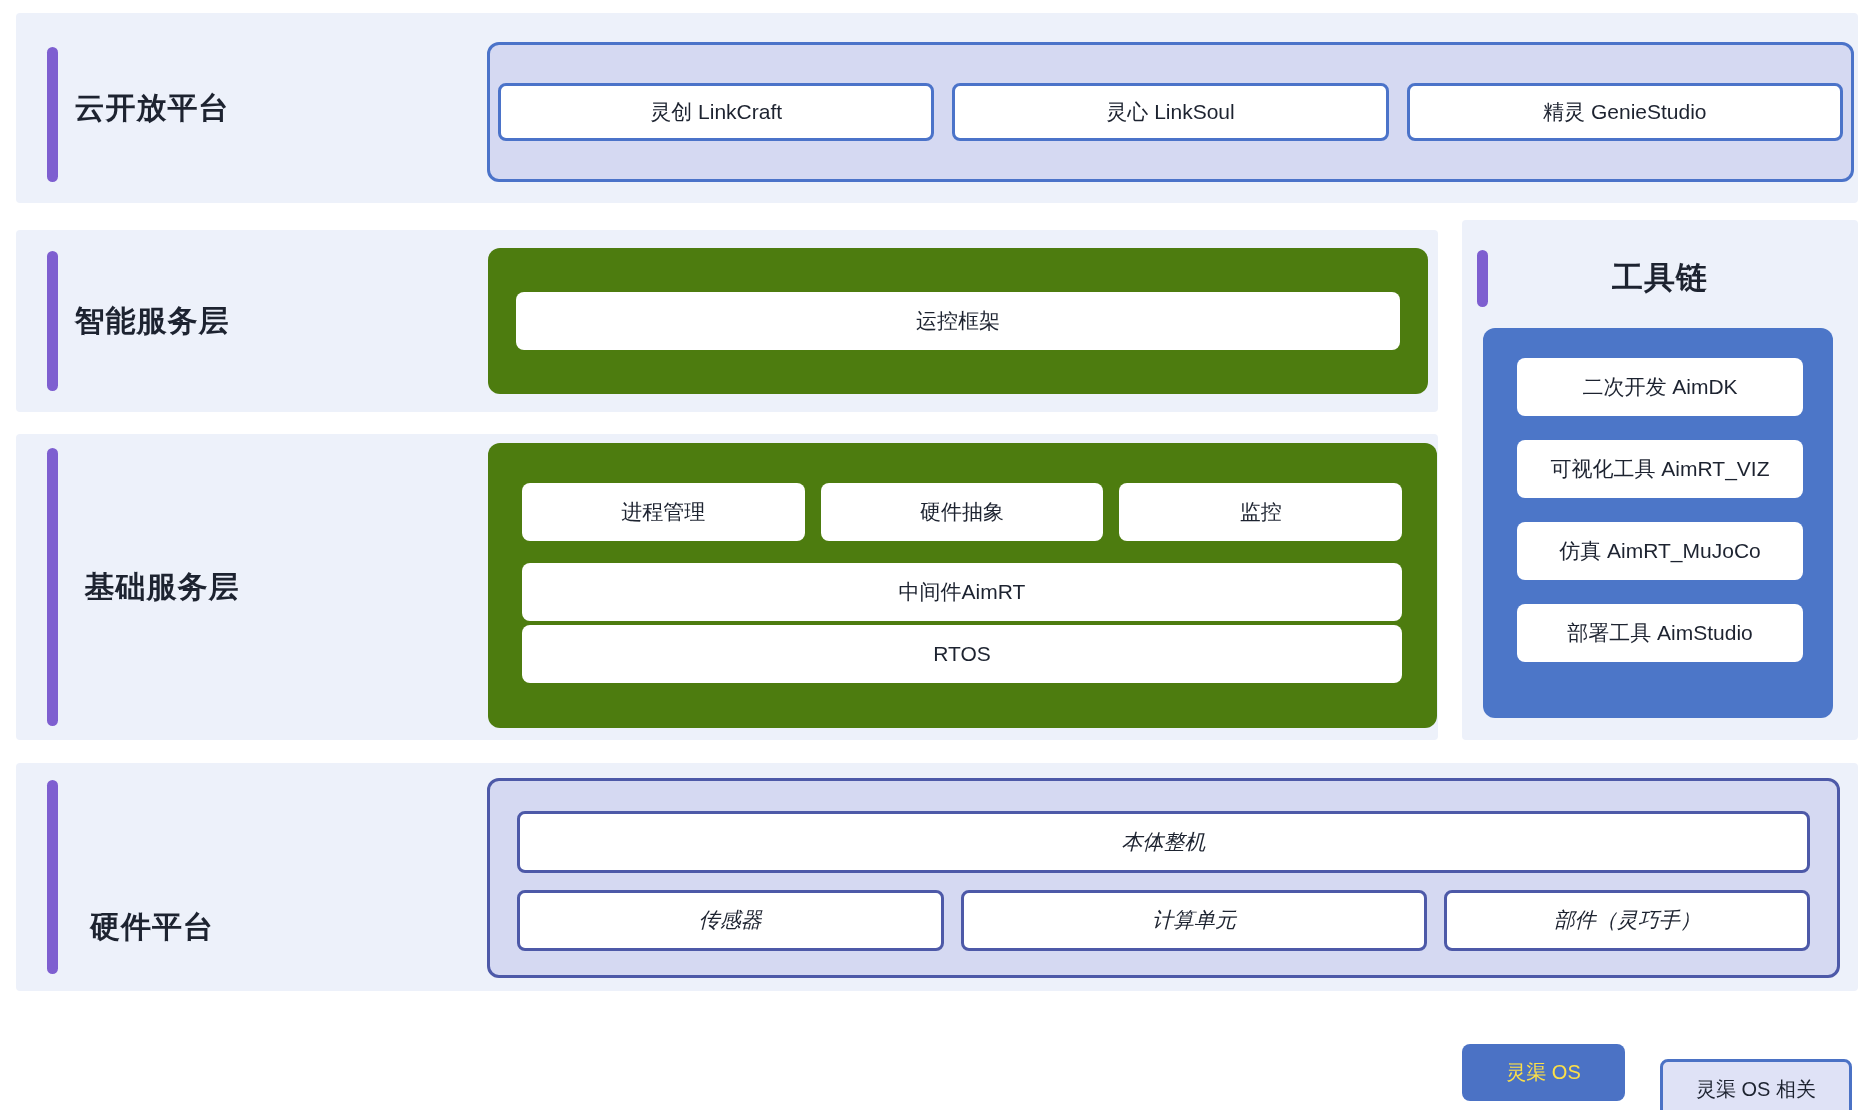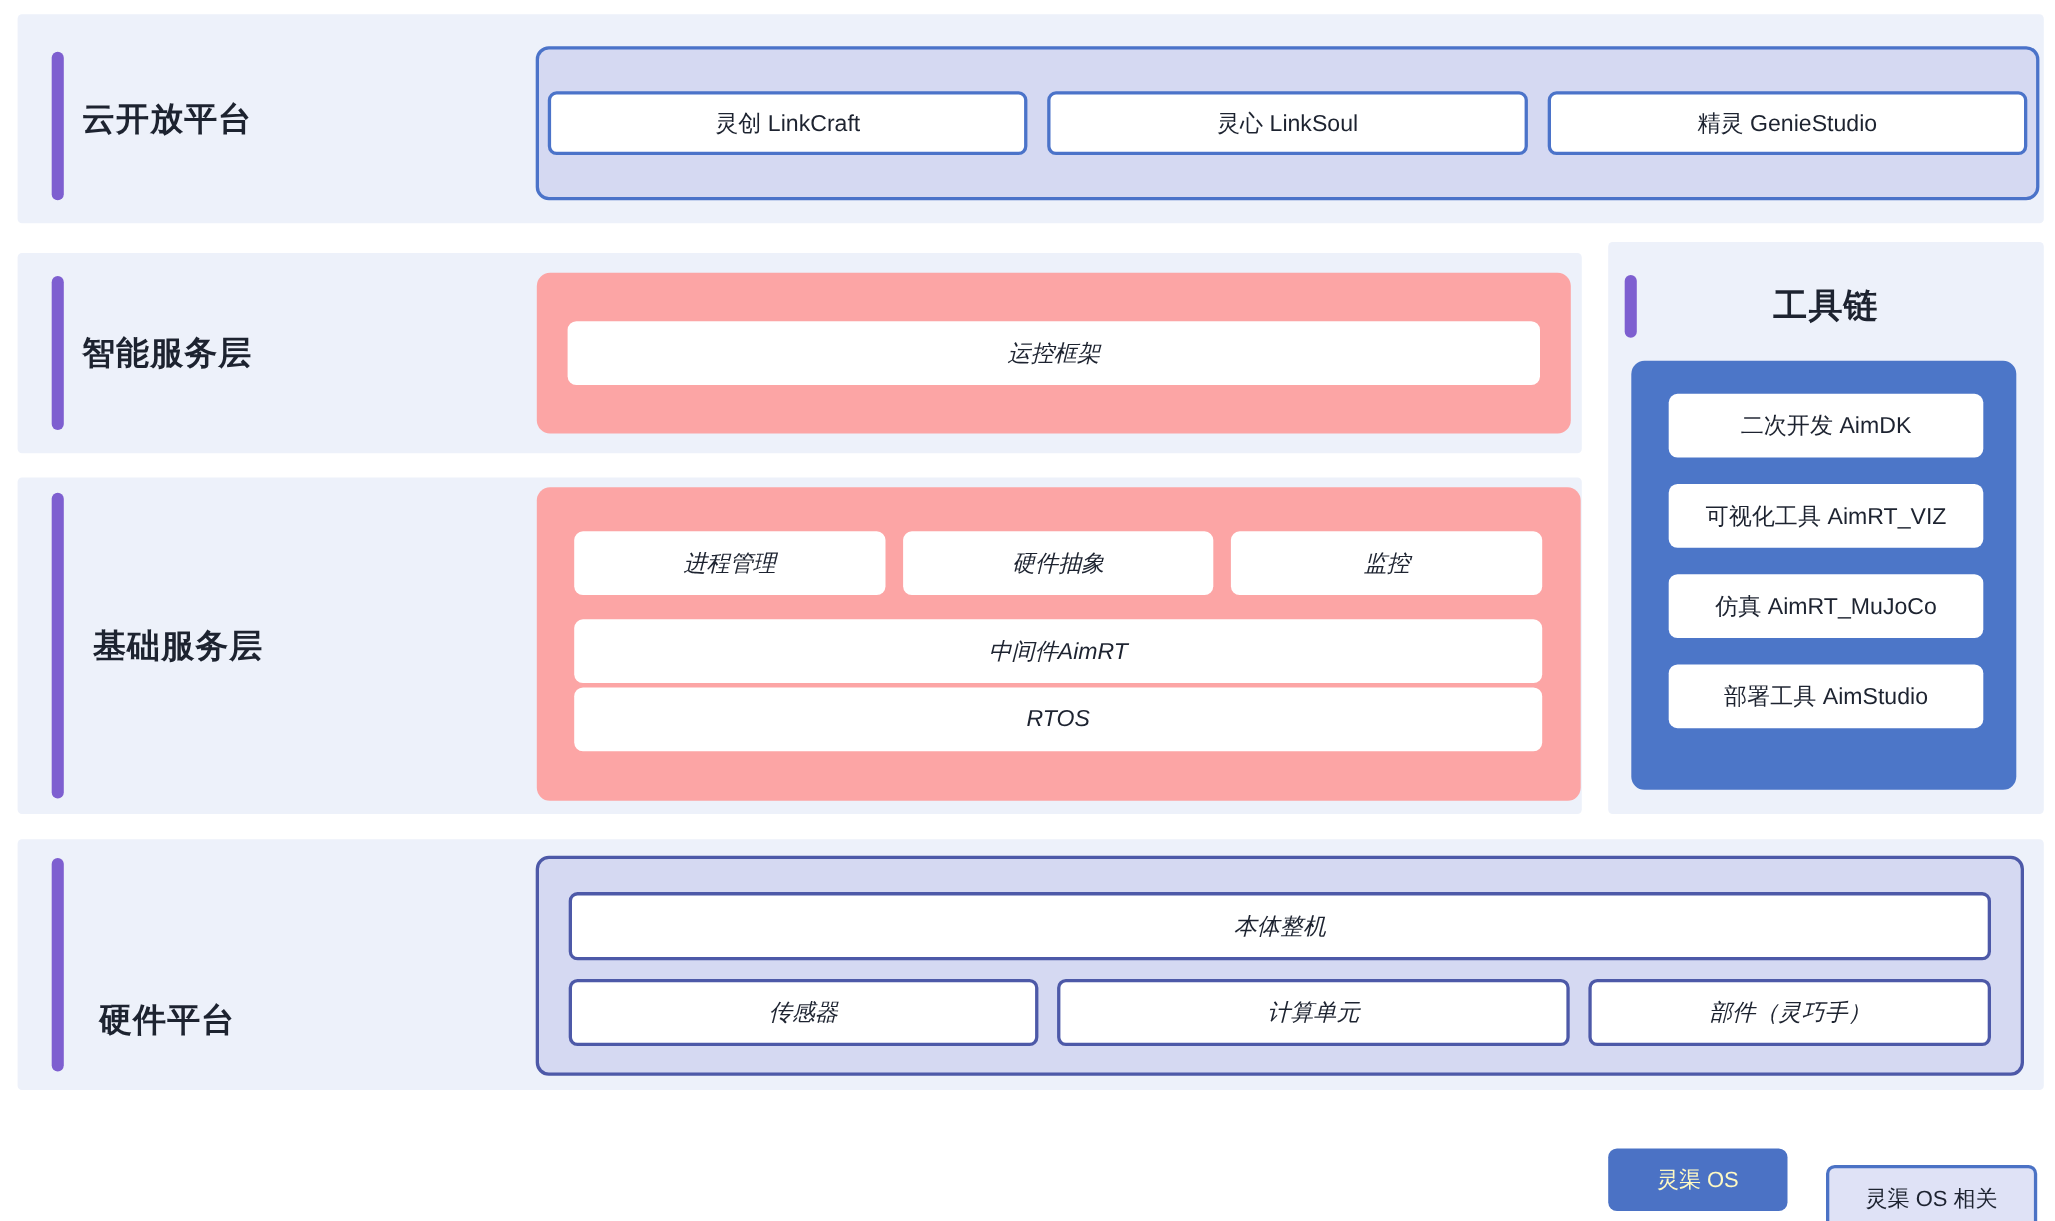--- a/index.html
+++ b/index.html
@@ -17,21 +17,21 @@
   .lav-container{
     position:absolute;background:#d5d9f2;border:3px solid #4b73c9;border-radius:12px;
     box-sizing:border-box;display:flex;align-items:center;gap:18px;padding:0 8px;
   }
   .lav-btn{
     flex:1;height:58px;background:#ffffff;border:3px solid #4b73c9;border-radius:8px;
     box-sizing:border-box;display:flex;align-items:center;justify-content:center;
     font-size:21px;color:#1d2330;white-space:nowrap;
   }
   
-  .blue-container{position:absolute;background:#fca5a5;border-radius:12px;box-sizing:border-box;font-style:italic;}
+  .blue-container{position:absolute;background:#4d7c0f;border-radius:12px;box-sizing:border-box;}
   .white-box{
     background:#ffffff;border-radius:8px;display:flex;align-items:center;justify-content:center;
     font-size:21px;color:#1d2330;box-sizing:border-box;white-space:nowrap;
   }
   
   .hw-container{
     position:absolute;background:#d5d9f2;border:3px solid #4d59a8;border-radius:12px;
     box-sizing:border-box;padding:30px 27px 24px 27px;display:flex;flex-direction:column;gap:17px;
   }
   .hw-box{
@@ -48,21 +48,21 @@
   .base-rowA .white-box{flex:1;}
   .base-wide{height:58px;margin-bottom:4px;}
   
   .tool-container{
     position:absolute;background:#4c76c8;border-radius:12px;box-sizing:border-box;
     display:flex;flex-direction:column;gap:24px;padding:30px 30px 18px 34px;
   }
   .tool-box{height:58px;flex:none;}
   
   .legend-btn-primary{
-    position:absolute;background:#4b72c5;border-radius:8px;color:#fef9c3;
+    position:absolute;background:#4b72c5;border-radius:8px;color:#fde047;
     display:flex;align-items:center;justify-content:center;font-size:20px;white-space:nowrap;
   }
   .legend-btn-related{
     position:absolute;background:#dfe2f6;border:3px solid #4b72c5;border-radius:8px;color:#1d2330;
     box-sizing:border-box;display:flex;align-items:center;justify-content:center;font-size:20px;white-space:nowrap;
   }
 </style>
 </head>
 <body>
 

